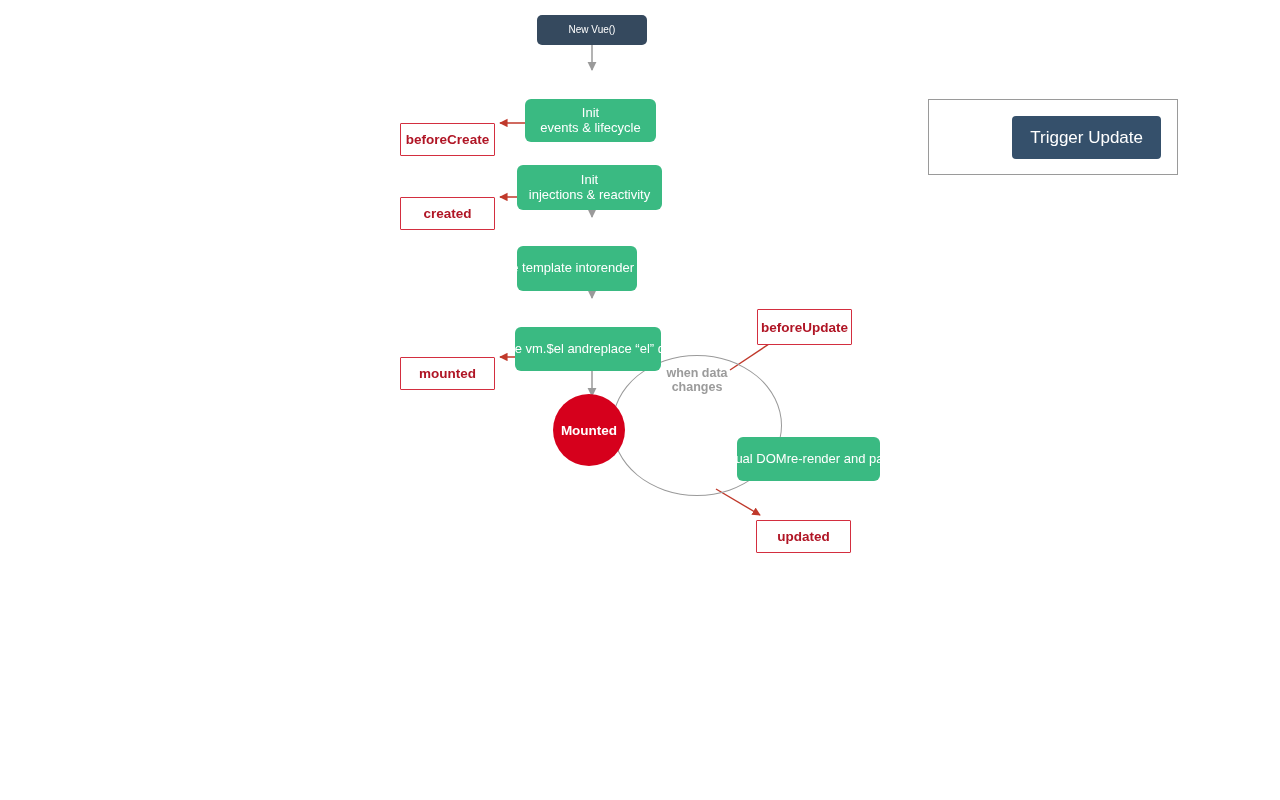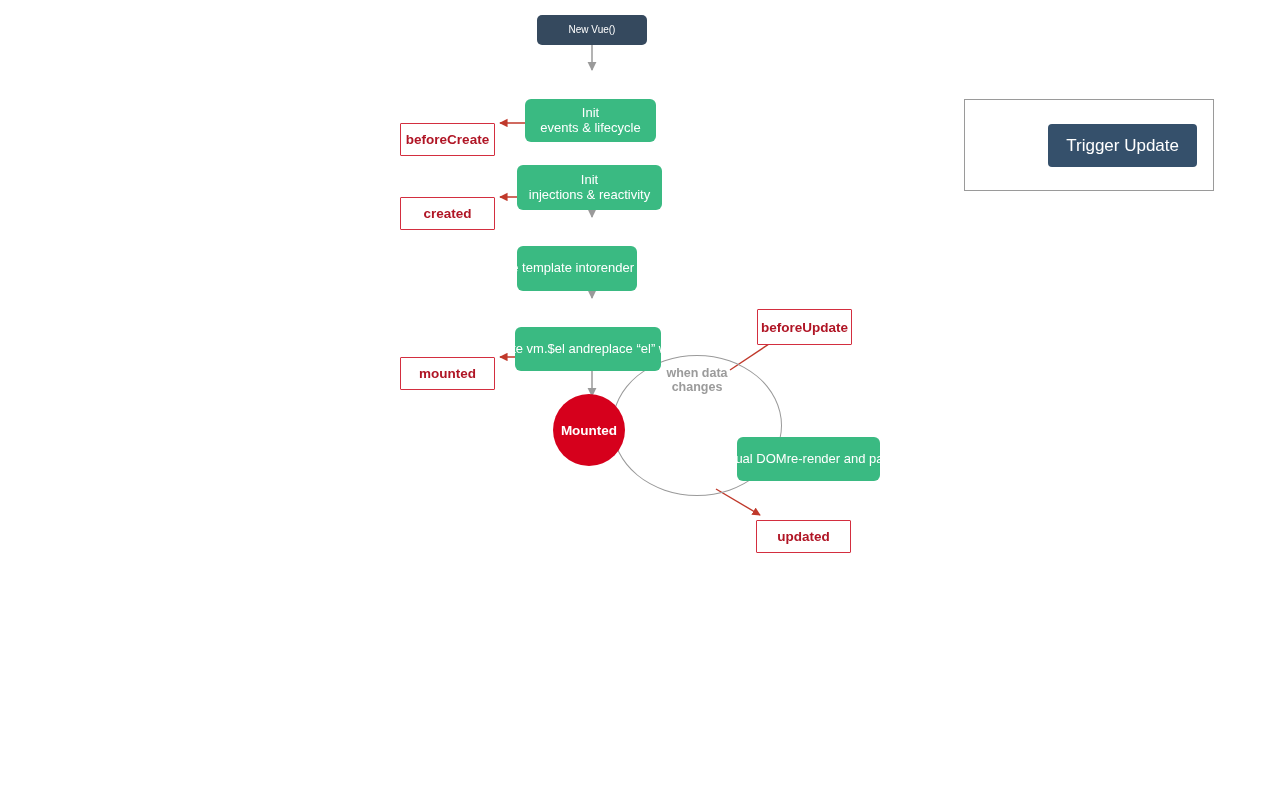--- a/index.html
+++ b/index.html
@@ -154,21 +154,21 @@
     <span class="txt">injections &amp; reactivity</span>
   </div>
 
   <div class="node node-green" style="left:517px; top:217px; width:120px; height:45px; ">
     <span class="txt">Compile template into</span>
     <span class="txt">render function</span>
   </div>
 
   <div class="node node-green" style="left:515px; top:298px; width:146px; height:44px; flex-direction:row;">
     <span class="txt">Create vm.$el and</span>
-    <span class="txt">replace “el” with it</span>
+    <span class="txt">replace “el” data it</span>
   </div>
 
   <div class="node node-circle" style="left:553px; top:394px; width:72px; height:72px;">
     <span class="txt">Mounted</span>
   </div>
 
   <div class="node node-green" style="left:737px; top:408px; width:143px; height:44px; flex-direction:row;">
     <span class="txt">Virtual DOM</span>
     <span class="txt">re-render and patch</span>
   </div>
@@ -186,17 +186,17 @@
   </div>
 
   <div class="node node-hook" style="left:757px; top:293px; width:95px; height:36px;">
     <span class="txt">beforeUpdate</span>
   </div>
 
   <div class="node node-hook" style="left:756px; top:504px; width:95px; height:33px;">
     <span class="txt">updated</span>
   </div>
 
-  <div class="panel" style="left:964px; top:99px; width:250px; height:92px;">
+  <div class="panel" style="left:928px; top:99px; width:250px; height:76px;">
     <button class="btn-trigger">Trigger Update</button>
   </div>
 
 </div>
 
 </body></html>

